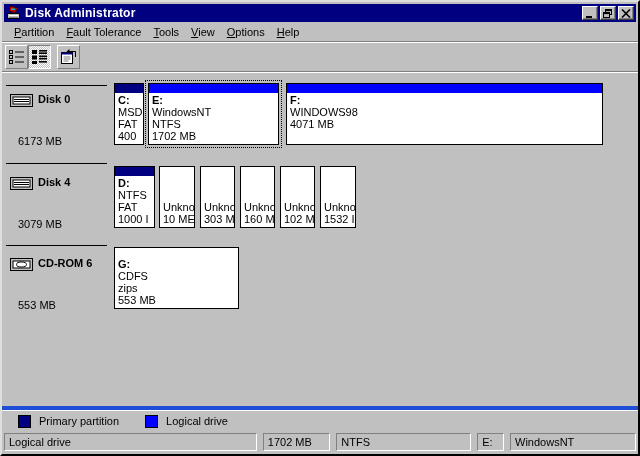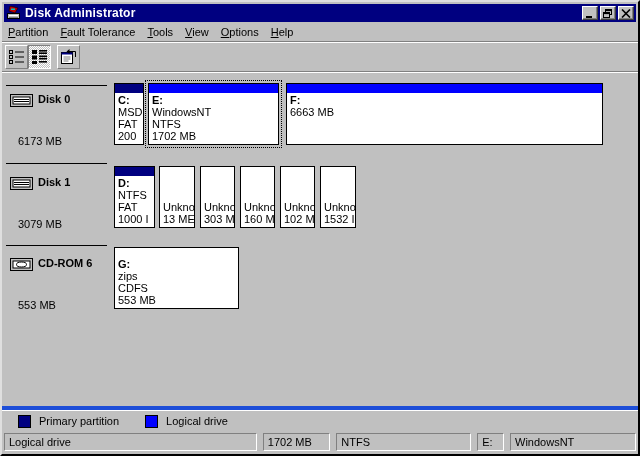--- a/index.html
+++ b/index.html
@@ -7,21 +7,21 @@
   .win { width:640px; height:456px; background:#c0c0c0; border:2px solid; border-color:#dfdfdf #000 #000 #dfdfdf; display:flex; flex-direction:column; position:relative; }
 
   
   .titlebar { height:18px; margin:2px 2px 0 2px; background:#000080; display:flex; align-items:center; padding:0 2px; flex:0 0 auto; }
   .app-icon { width:16px; height:14px; margin-right:3px; display:inline-flex; }
   .title-text { color:#fff; font-size:12px; font-weight:bold; letter-spacing:0.2px; flex:1 1 auto; }
   .winbtns { display:flex; gap:2px; }
   .wbtn { width:16px; height:14px; background:#c0c0c0; border:1px solid; border-color:#fff #404040 #404040 #fff; box-shadow:inset -1px -1px 0 #808080; display:flex; align-items:center; justify-content:center; padding:0; }
 
   
-  .menubar { height:18px; margin:1px 2px 0 0; display:flex; align-items:center; font-size:11px; color:#000; flex:0 0 auto; }
+  .menubar { height:18px; margin:1px 2px 0 6px; display:flex; align-items:center; font-size:11px; color:#000; flex:0 0 auto; }
   .menuitem { padding:2px 6px; }
   .menuitem u { text-decoration:underline; }
 
   
   .toolbar { height:31px; border-top:1px solid #808080; border-bottom:1px solid #808080; box-shadow:inset 0 1px 0 #fff; display:flex; align-items:center; padding:0 0 0 3px; flex:0 0 auto; }
   .tbtn { width:23px; height:24px; background:#c0c0c0; border:1px solid; border-color:#fff #808080 #808080 #fff; display:flex; align-items:center; justify-content:center; padding:0; }
   .tbtn.pressed { border-color:#808080 #fff #fff #808080; background-image:repeating-conic-gradient(#fff 0% 25%, #c0c0c0 0% 50%); background-size:2px 2px; }
   .tbtn.gap { margin-left:6px; }
 
   
@@ -155,72 +155,73 @@
         <span class="disk-name">Disk 0</span>
         <span class="disk-size">6173 MB</span>
       </div>
       <div class="parts">
         <div class="part" style="width:30px">
           <div class="pbar" style="background-color: rgb(0, 0, 128);"></div>
           <div class="ptext">
             <div class="pline pletter">C:</div>
             <div class="pline">MSD</div>
             <div class="pline">FAT</div>
-            <div class="pline">200</div>
+            <div class="pline">400</div>
           </div>
         </div>
         <div class="part selected" style="width:131px;margin-left:4px">
           <div class="pbar" style="background-color: rgb(0, 0, 255);"></div>
           <div class="ptext">
             <div class="pline pletter">E:</div>
             <div class="pline">WindowsNT</div>
             <div class="pline">NTFS</div>
             <div class="pline">1702 MB</div>
           </div>
         </div>
         <div class="part" style="width:317px;margin-left:7px">
           <div class="pbar" style="background-color: rgb(0, 0, 255);"></div>
           <div class="ptext">
             <div class="pline pletter">F:</div>
-            <div class="pline">6663 MB</div>
+            <div class="pline">WINDOWS98</div>
+            <div class="pline">4071 MB</div>
           </div>
         </div>
       </div>
     </div>
 
     <div class="disk-row" style="top:94px">
       <div class="disk-label">
         <span class="disk-ico">
           <svg width="23" height="13" viewBox="0 0 23 13">
             <rect x="0.5" y="0.5" width="22" height="12" fill="#c0c0c0" stroke="#000"></rect>
             <rect x="3" y="3" width="17" height="7" fill="#fff" stroke="#000"></rect>
             <line x1="4" y1="5.5" x2="19" y2="5.5" stroke="#000"></line>
             <line x1="4" y1="7.5" x2="19" y2="7.5" stroke="#000"></line>
           </svg>
         </span>
-        <span class="disk-name">Disk 1</span>
+        <span class="disk-name">Disk 4</span>
         <span class="disk-size">3079 MB</span>
       </div>
       <div class="parts">
         <div class="part" style="width:41px">
           <div class="pbar" style="background-color: rgb(0, 0, 128);"></div>
           <div class="ptext">
             <div class="pline pletter">D:</div>
             <div class="pline">NTFS</div>
             <div class="pline">FAT</div>
             <div class="pline">1000 I</div>
           </div>
         </div>
         <div class="part" style="width:36px;margin-left:4px">
           <div class="pbar"></div>
           <div class="ptext">
             <div class="pline pletter"></div>
             <div class="pline"></div>
             <div class="pline">Unkno</div>
-            <div class="pline">13 ME</div>
+            <div class="pline">10 ME</div>
           </div>
         </div>
         <div class="part" style="width:35px;margin-left:5px">
           <div class="pbar"></div>
           <div class="ptext">
             <div class="pline pletter"></div>
             <div class="pline"></div>
             <div class="pline">Unkno</div>
             <div class="pline">303 M</div>
           </div>
@@ -265,22 +266,22 @@
           </svg>
         </span>
         <span class="disk-name">CD-ROM 6</span>
         <span class="disk-size">553 MB</span>
       </div>
       <div class="parts">
         <div class="part" style="width:125px">
           <div class="pbar"></div>
           <div class="ptext">
             <div class="pline pletter">G:</div>
+            <div class="pline">CDFS</div>
             <div class="pline">zips</div>
-            <div class="pline">CDFS</div>
             <div class="pline">553 MB</div>
           </div>
         </div>
       </div>
     </div>
 
   </div>
 
   <div class="legend">
     <span class="lg-item" style="margin-left:16px">

